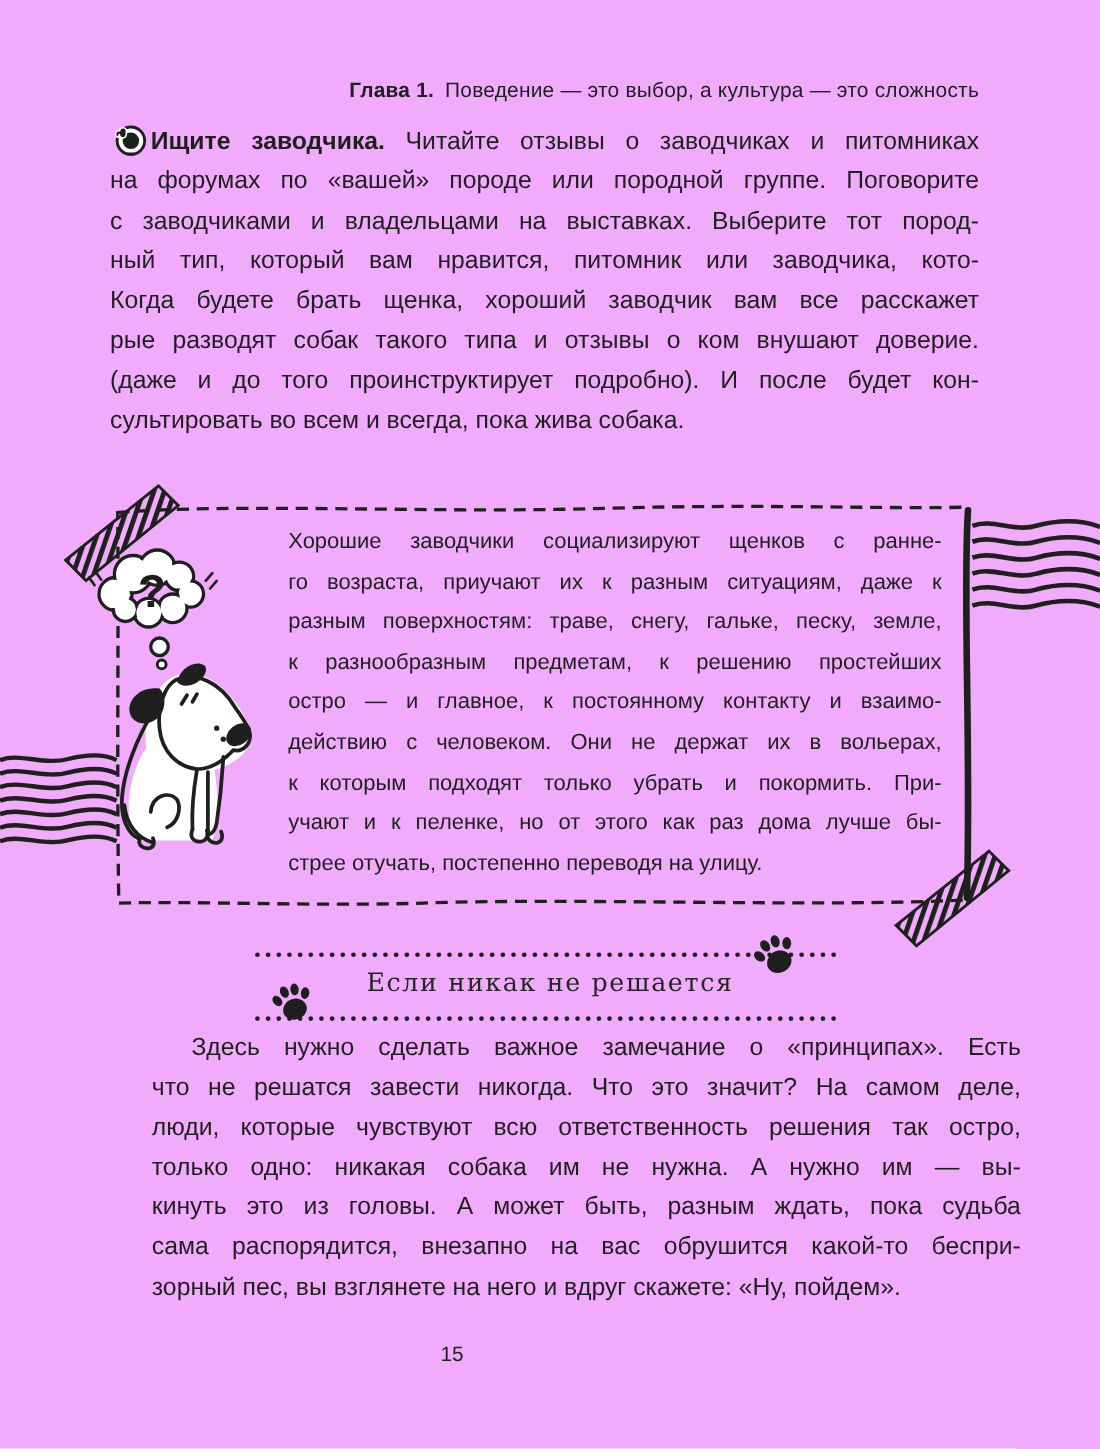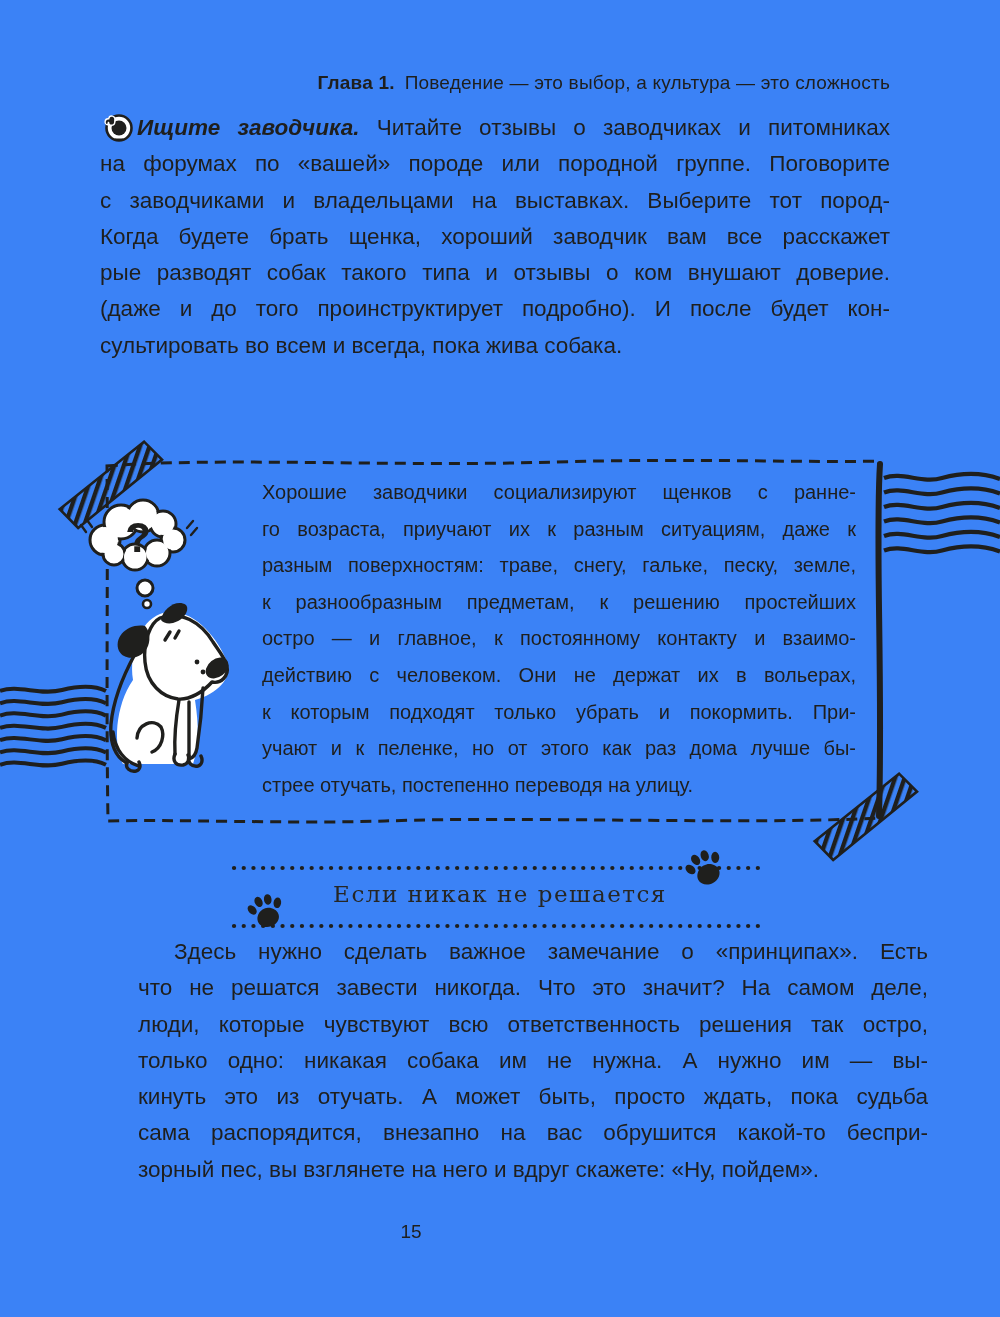--- a/index.html
+++ b/index.html
@@ -1,35 +1,35 @@
 <!DOCTYPE html>
 <html><head>
 <meta charset="utf-8">
 <style>
   html,body{margin:0;padding:0;background:#ffffff;}
   .page{
-    position:relative;width:1000px;height:1317px;background:#3b82f6;overflow:hidden;
+    position:relative;width:1000px;height:1317px;background:#f0abfc;overflow:hidden;
     font-family:"Liberation Sans",sans-serif;color:#1f1f1d;
   }
   
   .running-head{
     position:absolute;top:72px;left:100px;width:790px;
     text-align:right;font-size:19px;letter-spacing:.2px;white-space:nowrap;
   }
   .running-head .chapter{font-weight:700;margin-right:10px;}
   
   .para{position:absolute;left:100px;width:790px;font-size:22.5px;line-height:36.3px;}
   .para .line{text-align:justify;text-align-last:justify;}
   .para .line.last{text-align-last:left;}
   .p1{top:110px;}
   .p2{top:934px;margin-left:38px;}
   .p2 .line:first-child{text-indent:36px;}
   .lead-line{text-align:justify;text-align-last:justify;padding-left:0;}
   .lead-line .indent{display:inline-block;width:3px;}
-  .lead-line b{font-weight:700;font-style:italic;}
+  .lead-line b{font-weight:700;}
   .bowl-icon{display:inline-block;width:31px;height:31px;vertical-align:-7px;margin-right:3px;}
   
   .callout{position:absolute;left:95px;top:450px;width:795px;height:380px;}
   .callout .box-border{position:absolute;left:0;top:0;}
   .callout-text{
     position:absolute;left:167px;top:24px;width:594px;
     font-size:20px;line-height:36.6px;
   }
   .callout-text .line{text-align:justify;text-align-last:justify;}
   .callout-text .line.last{text-align-last:left;}
@@ -70,20 +70,21 @@
           <g transform="rotate(-38 11 9)">
             <path d="M3,9 a3.1,3.1 0 1 1 4.6,-4.2 a3.1,3.1 0 1 1 4.4,4.4 L10,11.5 a3.1,3.1 0 1 1 -4.4,-4.4 Z" fill="#1f1f1d" stroke="#fff" stroke-width="1.4"></path>
           </g>
           <path d="M12,28.6 h8" stroke="#1f1f1d" stroke-width="2" stroke-linecap="round"></path>
         </svg>
       </span><b>Ищите заводчика.</b><span> Читайте отзывы о заводчиках и питомниках</span>
     </div>
     <div>
         <div class="line">на форумах по «вашей» породе или породной группе. Поговорите</div>
         <div class="line">с заводчиками и владельцами на выставках. Выберите тот пород-</div>
+        <div class="line">ный тип, который вам нравится, питомник или заводчика, кото-</div>
         <div class="line">Когда будете брать щенка, хороший заводчик вам все расскажет</div>
         <div class="line">рые разводят собак такого типа и отзывы о ком внушают доверие.</div>
         <div class="line">(даже и до того проинструктирует подробно). И после будет кон-</div>
         <div class="line last">сультировать во всем и всегда, пока жива собака.</div>
       </div>
   </section>
 
   <aside class="callout">
     <svg class="box-border" width="795" height="380" viewBox="0 0 795 380">
       <path d="M12,16 C120,7 300,17 460,12 C600,8 720,13 784,11
@@ -237,21 +238,21 @@
       </g>
     </svg>
   </section>
 
   <section class="para p2">
     <div>
         <div class="line">Здесь нужно сделать важное замечание о «принципах». Есть</div>
         <div class="line">что не решатся завести никогда. Что это значит? На самом деле,</div>
         <div class="line">люди, которые чувствуют всю ответственность решения так остро,</div>
         <div class="line">только одно: никакая собака им не нужна. А нужно им — вы-</div>
-        <div class="line">кинуть это из отучать. А может быть, просто ждать, пока судьба</div>
+        <div class="line">кинуть это из головы. А может быть, разным ждать, пока судьба</div>
         <div class="line">сама распорядится, внезапно на вас обрушится какой-то беспри-</div>
         <div class="line last">зорный пес, вы взглянете на него и вдруг скажете: «Ну, пойдем».</div>
       </div>
   </section>
 
   <footer class="page-number">15</footer>
 
 </div>
 
 </body></html>

